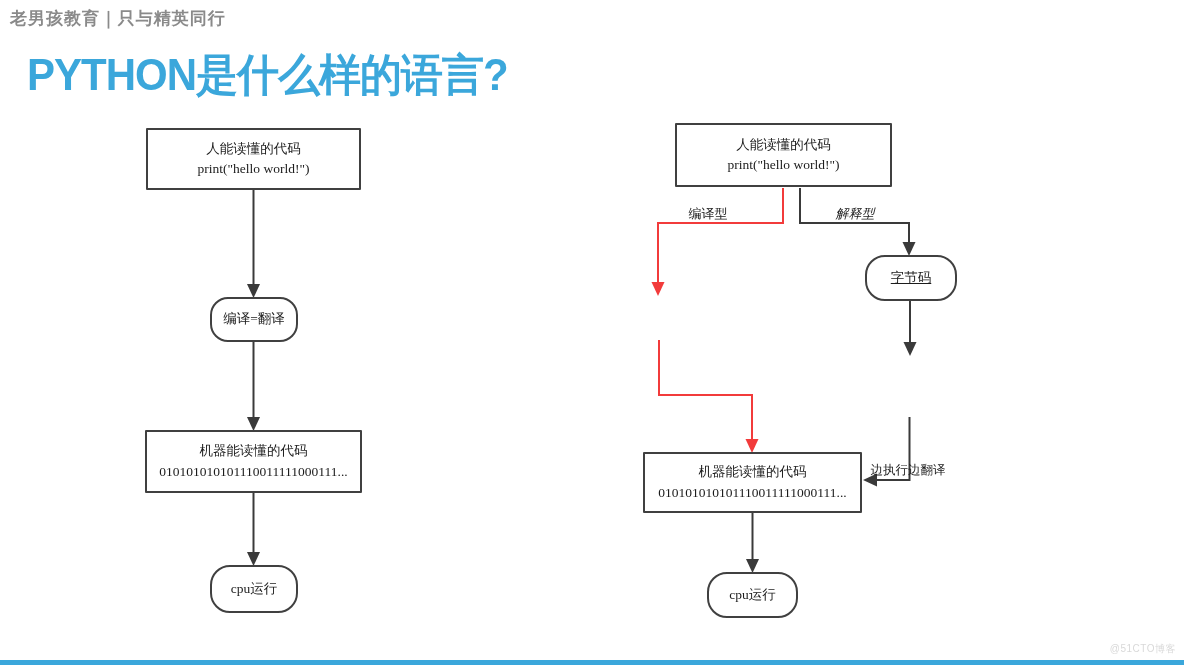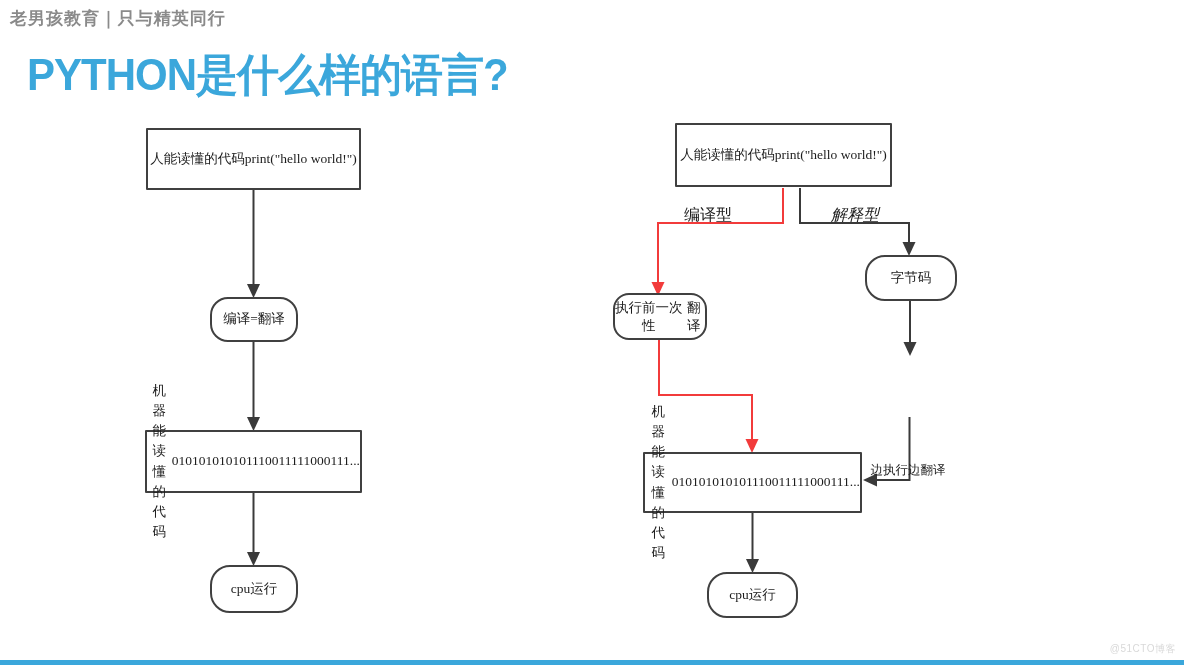--- a/index.html
+++ b/index.html
@@ -18,34 +18,34 @@
   .page-title{
     position:absolute;left:27px;top:46px;
     font-size:42px;font-weight:bold;color:#3BA7DB;letter-spacing:-1px;
     transform:scaleY(1.05);transform-origin:left top;white-space:nowrap;
   }
 
   
   .node{
     position:absolute;box-sizing:border-box;
     border:2px solid #404040;background:#ffffff;
-    display:flex;align-items:center;justify-content:center;
+    display:flex;flex-direction:column;align-items:center;justify-content:center;
     font-family:"Liberation Serif","DejaVu Serif",serif;
     font-size:13.5px;color:#1c1c1c;line-height:1.5;text-align:center;
     z-index:2;
   }
   .rect{border-radius:1px;}
   .pill{border-radius:18px;}
   .circle{border-radius:50%;}
 
   
   .edge-label{
     position:absolute;z-index:3;
     font-family:"Liberation Serif","DejaVu Serif",serif;
-    font-size:16px;color:#1c1c1c;text-align:center;white-space:nowrap;
+    font-size:13px;color:#1c1c1c;text-align:center;white-space:nowrap;
   }
 
   svg.wires{position:absolute;left:0;top:0;z-index:1;}
 
   
   .footer-bar{
     position:absolute;left:0;bottom:0;width:1184px;height:5px;background:#3BA7DB;
   }
   .watermark{
     position:absolute;right:8px;bottom:9px;
@@ -101,26 +101,22 @@
   </div>
 
   <div class="node rect" style="left:675px;top:123px;width:217px;height:64px;">
     <span>人能读懂的代码</span>
     <span>print("hello world!")</span>
   </div>
 
   <div class="edge-label" style="left:683px;top:205px;width:50px;">编译型</div>
   <div class="edge-label" style="left:830px;top:205px;width:50px;font-style:italic;">解释型</div>
 
-  <div class="node pill" style="left:613px;top:293px;width:94px;height:47px;border-radius:16px;line-height:1.3;">
-    <span>执行前一次性</span>
-    <span>翻译</span>
-  </div>
 
-  <div class="node pill" style="left:865px;top:255px;width:92px;height:46px;border-radius:20px;">
+  <div class="node pill" style="left:865px;top:255px;width:92px;height:46px;border-radius:20px;text-decoration:underline;">
     <span>字节码</span>
   </div>
 
 
   <div class="edge-label" style="left:866px;top:462px;width:84px;font-size:12.5px;">边执行边翻译</div>
 
   <div class="node rect" style="left:643px;top:452px;width:219px;height:61px;">
     <span>机器能读懂的代码</span>
     <span>010101010101110011111000111...</span>
   </div>

